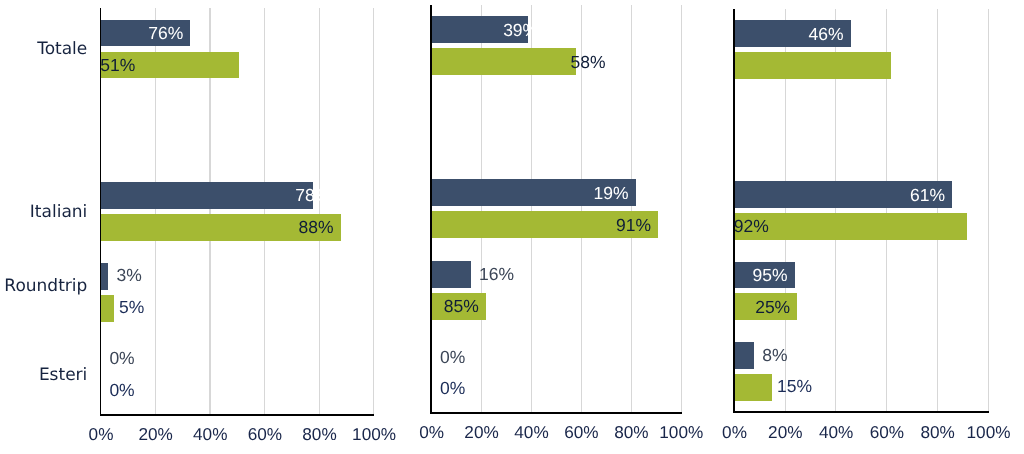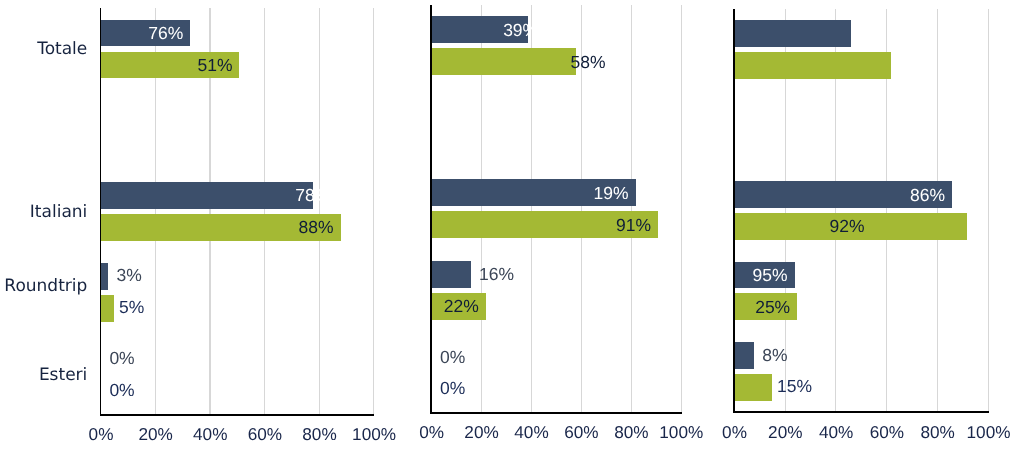--- a/index.html
+++ b/index.html
@@ -48,21 +48,21 @@
         <div class="ticklabel" style="left: 259.48px; width: 120px; top: 425.9px;">80%</div>
         <div class="ticklabel" style="left: 314.1px; width: 120px; top: 425.9px;">100%</div>
         <div class="bar s1" style="left: 100.2px; top: 19.857px; width: 90.123px; height: 26.6px;"></div>
         <div class="dlabel inside1" style="top: 25.257px; left: 100.2px; width: 83.123px; text-align: right;">76%</div>
         <div class="bar s1" style="left: 100.2px; top: 181.965px; width: 213.018px; height: 26.6px;"></div>
         <div class="dlabel inside1" style="top: 187.365px; left: 100.2px; width: 206.018px; text-align: right; margin-left: 24px;">78%</div>
         <div class="bar s1" style="left: 100.2px; top: 263.019px; width: 8.193px; height: 26.6px;"></div>
         <div class="dlabel outside1" style="top: 267.419px; left: 116.593px;">3%</div>
         <div class="dlabel outside1" style="top: 349.973px; left: 109.4px;">0%</div>
         <div class="bar s2" style="left: 100.2px; top: 51.857px; width: 139.281px; height: 26.6px;"></div>
-        <div class="dlabel inside2" style="top: 57.257px; left: 100.2px; width: 132.281px; text-align: right;">51%</div>
+        <div class="dlabel inside2" style="top: 57.257px; left: 100.2px; width: 132.281px; text-align: left;">51%</div>
         <div class="bar s2" style="left: 100.2px; top: 213.965px; width: 240.328px; height: 26.6px;"></div>
         <div class="dlabel inside2" style="top: 219.365px; left: 100.2px; width: 233.328px; text-align: right;">88%</div>
         <div class="bar s2" style="left: 100.2px; top: 295.019px; width: 13.655px; height: 26.6px;"></div>
         <div class="dlabel outside2" style="top: 299.419px; left: 119.055px;">5%</div>
         <div class="dlabel outside2" style="top: 381.973px; left: 109.4px;">0%</div>
       </div>
       <div class="panel" style="left: 0px; width: 1024px;">
         <div class="gridline" style="left: 480.74px; top: 4.8px; height: 408.1px;"></div>
         <div class="gridline" style="left: 530.68px; top: 4.8px; height: 408.1px;"></div>
         <div class="gridline" style="left: 580.62px; top: 4.8px; height: 408.1px;"></div>
@@ -81,46 +81,47 @@
         <div class="bar s1" style="left: 430.8px; top: 179.385px; width: 204.754px; height: 27.1px;"></div>
         <div class="dlabel inside1" style="top: 185.035px; left: 430.8px; width: 197.754px; text-align: right;">19%</div>
         <div class="bar s1" style="left: 430.8px; top: 260.931px; width: 39.952px; height: 27.1px;"></div>
         <div class="dlabel outside1" style="top: 265.581px; left: 478.952px;">16%</div>
         <div class="dlabel outside1" style="top: 348.627px; left: 440px;">0%</div>
         <div class="bar s2" style="left: 430.8px; top: 48.093px; width: 144.826px; height: 27.1px;"></div>
         <div class="dlabel inside2" style="top: 53.743px; left: 430.8px; width: 137.826px; text-align: right; padding-left: 37px;">58%</div>
         <div class="bar s2" style="left: 430.8px; top: 211.185px; width: 227.227px; height: 27.1px;"></div>
         <div class="dlabel inside2" style="top: 216.835px; left: 430.8px; width: 220.227px; text-align: right;">91%</div>
         <div class="bar s2" style="left: 430.8px; top: 292.731px; width: 54.934px; height: 27.1px;"></div>
-        <div class="dlabel inside2" style="top: 298.381px; left: 430.8px; width: 47.934px; text-align: right;">22%</div>
+        <div class="dlabel inside2" style="top: 298.381px; left: 430.8px; width: 47.934px; text-align: right;">85%</div>
         <div class="dlabel outside2" style="top: 380.427px; left: 440px;">0%</div>
       </div>
       <div class="panel" style="left: 0px; width: 1024px;">
         <div class="gridline" style="left: 784.5px; top: 8.8px; height: 403.1px;"></div>
         <div class="gridline" style="left: 835.3px; top: 8.8px; height: 403.1px;"></div>
         <div class="gridline" style="left: 886.1px; top: 8.8px; height: 403.1px;"></div>
         <div class="gridline" style="left: 936.9px; top: 8.8px; height: 403.1px;"></div>
         <div class="gridline" style="left: 987.7px; top: 8.8px; height: 403.1px;"></div>
         <div class="axis-y" style="left: 733.3px; top: 8.8px; height: 404.4px;"></div>
         <div class="axis-x" style="left: 733.3px; top: 411.4px; width: 255.6px;"></div>
         <div class="ticklabel" style="left: 674.5px; width: 120px; top: 423.7px;">0%</div>
         <div class="ticklabel" style="left: 725.3px; width: 120px; top: 423.7px;">20%</div>
         <div class="ticklabel" style="left: 776.1px; width: 120px; top: 423.7px;">40%</div>
         <div class="ticklabel" style="left: 826.9px; width: 120px; top: 423.7px;">60%</div>
         <div class="ticklabel" style="left: 877.7px; width: 120px; top: 423.7px;">80%</div>
         <div class="ticklabel" style="left: 928.5px; width: 120px; top: 423.7px;">100%</div>
         <div class="bar s1" style="left: 733.7px; top: 20.204px; width: 116.84px; height: 26.8px;"></div>
+        <div class="dlabel inside1" style="top: 25.704px; left: 733.7px; width: 109.84px; text-align: right;">46%</div>
         <div class="bar s1" style="left: 733.7px; top: 181.18px; width: 218.44px; height: 26.8px;"></div>
-        <div class="dlabel inside1" style="top: 186.68px; left: 733.7px; width: 211.44px; text-align: right;">86%</div>
+        <div class="dlabel inside1" style="top: 186.68px; left: 733.7px; width: 211.44px; text-align: right;">61%</div>
         <div class="bar s1" style="left: 733.7px; top: 261.668px; width: 60.96px; height: 26.8px;"></div>
         <div class="dlabel inside1" style="top: 267.168px; left: 733.7px; width: 53.96px; text-align: right;">95%</div>
         <div class="bar s1" style="left: 733.7px; top: 342.156px; width: 20.32px; height: 26.8px;"></div>
         <div class="dlabel outside1" style="top: 346.656px; left: 762.22px;">8%</div>
         <div class="bar s2" style="left: 733.7px; top: 51.804px; width: 157.48px; height: 26.8px;"></div>
         <div class="bar s2" style="left: 733.7px; top: 212.78px; width: 233.68px; height: 26.8px;"></div>
-        <div class="dlabel inside2" style="top: 218.28px; left: 733.7px; width: 226.68px; text-align: center;">92%</div>
+        <div class="dlabel inside2" style="top: 218.28px; left: 733.7px; width: 226.68px; text-align: left;">92%</div>
         <div class="bar s2" style="left: 733.7px; top: 293.268px; width: 63.5px; height: 26.8px;"></div>
         <div class="dlabel inside2" style="top: 298.768px; left: 733.7px; width: 56.5px; text-align: right;">25%</div>
         <div class="bar s2" style="left: 733.7px; top: 373.756px; width: 38.1px; height: 26.8px;"></div>
         <div class="dlabel outside2" style="top: 378.256px; left: 777px;">15%</div>
       </div>
     </div>
 </div>
 
 </body></html>

